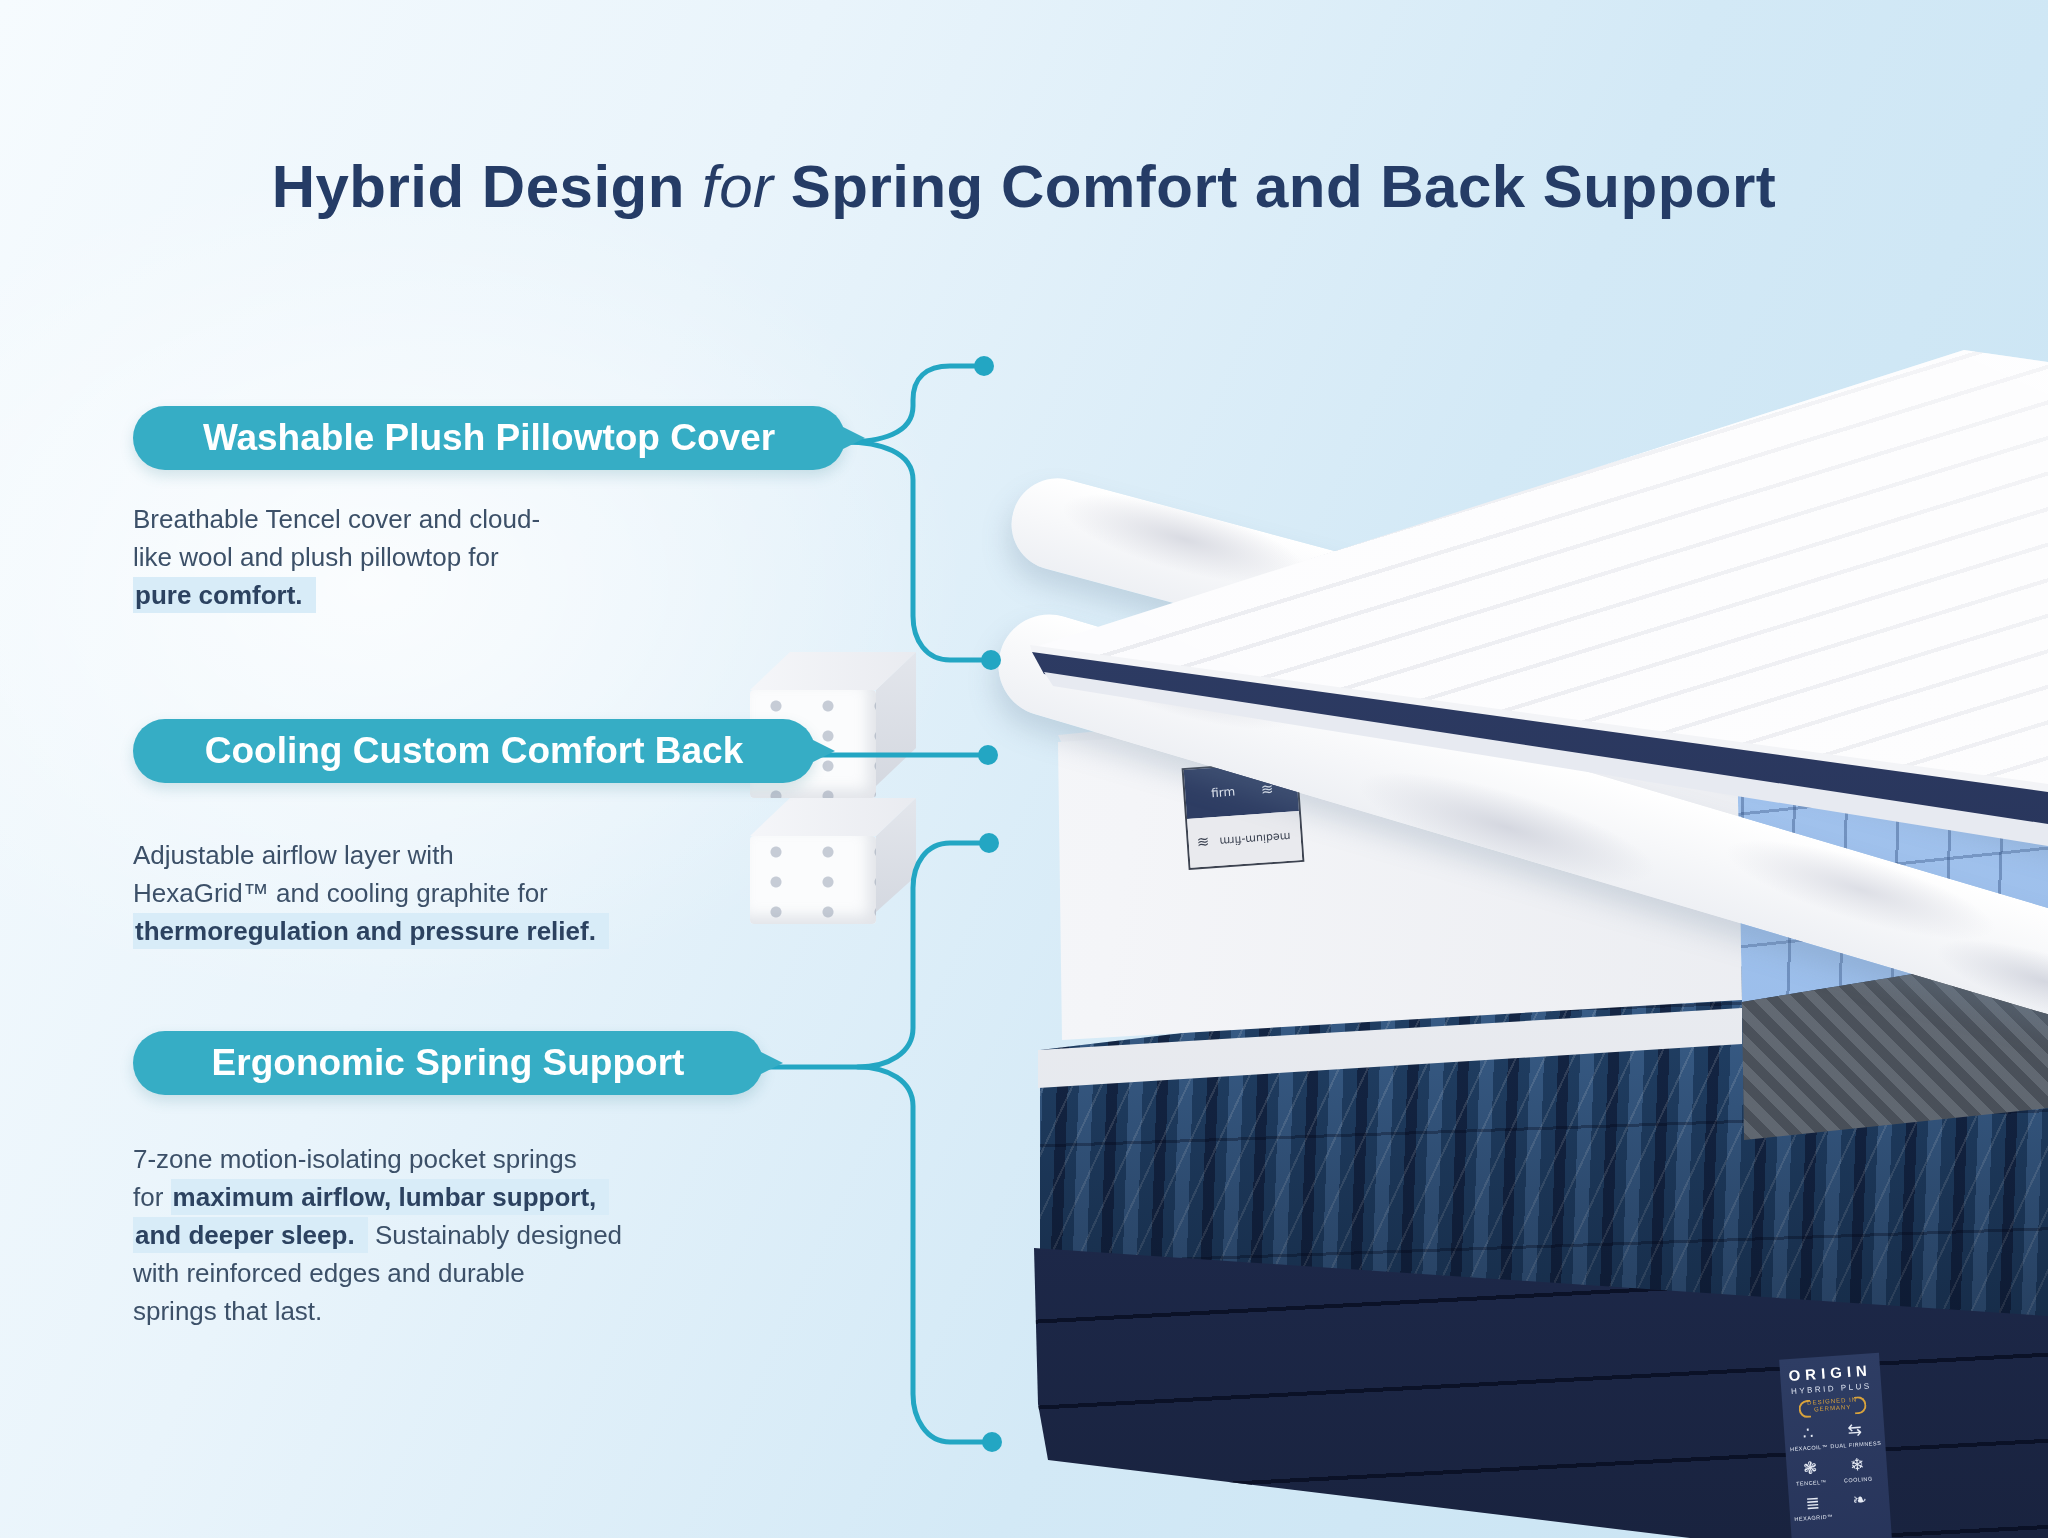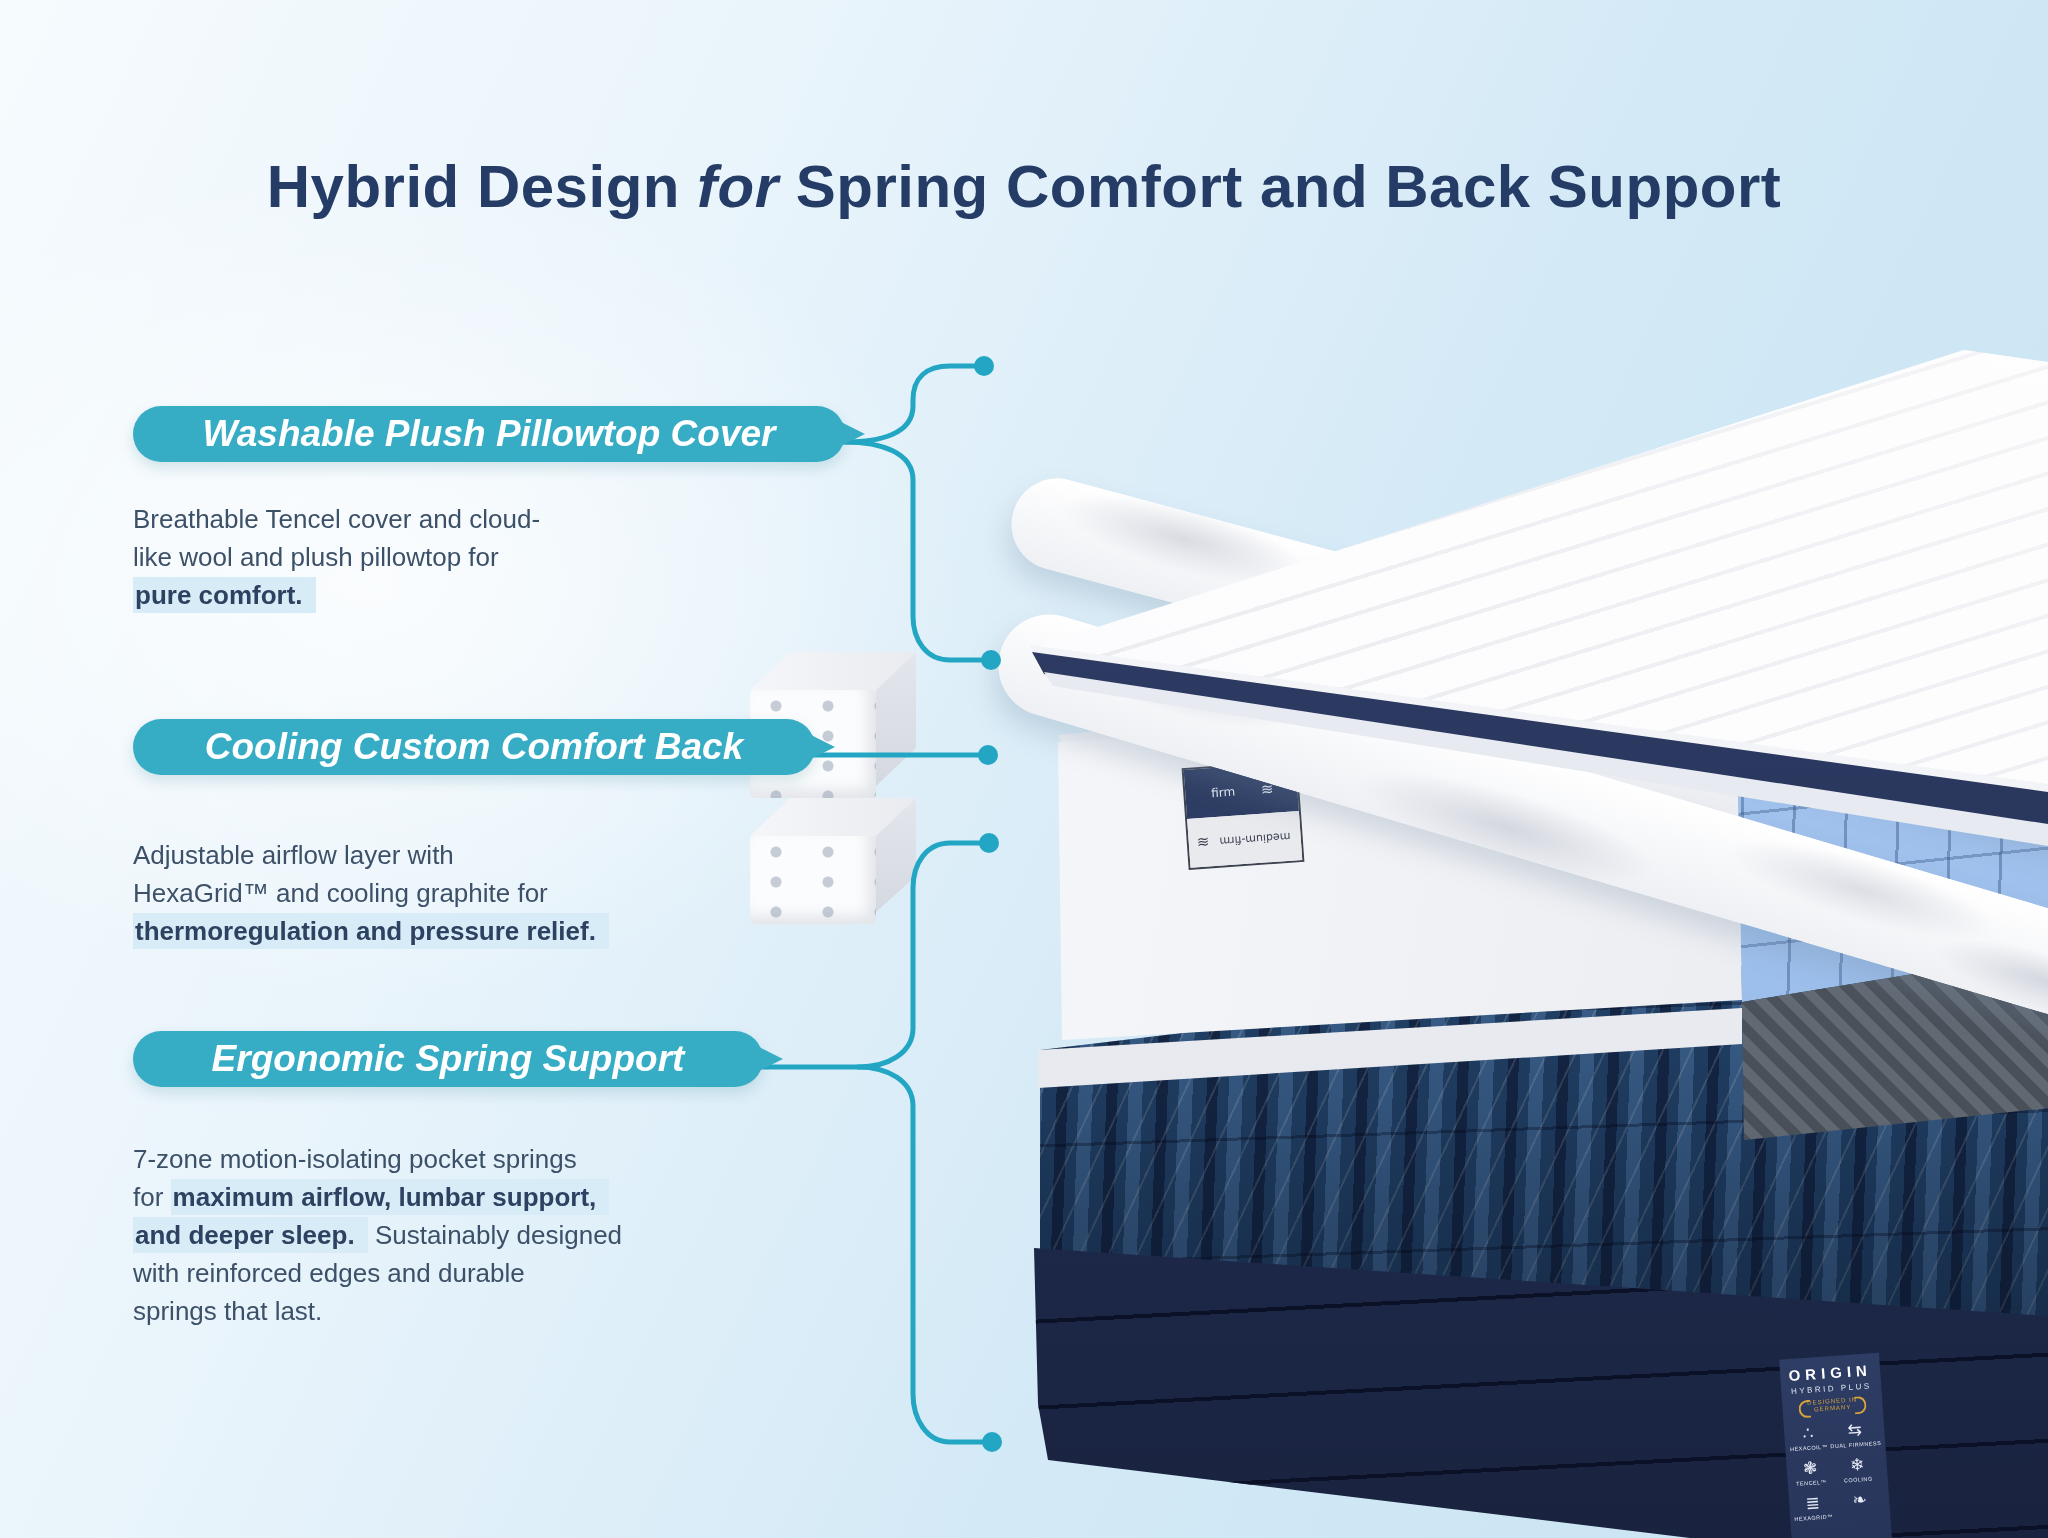--- a/index.html
+++ b/index.html
@@ -4,25 +4,25 @@
 <style>
   html,body{margin:0;padding:0;background:#dfeef8;}
   .canvas{position:relative;width:2048px;height:1538px;overflow:hidden;
     font-family:"Liberation Sans",sans-serif;
     background:
       radial-gradient(1000px 700px at 18% 38%, rgba(255,255,255,.75), rgba(255,255,255,0) 60%),
       linear-gradient(115deg,#f6fbfe 0%,#e9f4fb 30%,#d3e9f6 62%,#c7e3f3 100%);}
   
   .title{position:absolute;left:0;right:0;top:112px;text-align:center;
     color:#253c66;font-size:60px;font-weight:bold;letter-spacing:.5px;}
-  .title .it{font-style:italic;font-weight:700;}
-  
-  .pill{position:absolute;left:133px;height:56px;background:#36adc5;border-radius:40px;
+  .title .it{font-style:italic;font-weight:400;}
+  
+  .pill{position:absolute;left:133px;height:64px;background:#36adc5;border-radius:40px;
     display:flex;align-items:center;justify-content:center;color:#fff;
-    font-size:37px;font-weight:bold;box-shadow:0 6px 14px rgba(40,120,140,.18);font-style:italic;}
+    font-size:37px;font-weight:bold;box-shadow:0 6px 14px rgba(40,120,140,.18);}
   .pill::after{content:"";position:absolute;right:-20px;top:50%;margin-top:-12px;
     border-left:24px solid #36adc5;border-top:12px solid transparent;border-bottom:12px solid transparent;}
   .pill1{top:406px;width:712px;}
   .pill2{top:719px;width:682px;}
   .pill3{top:1031px;width:630px;}
   
   .desc{position:absolute;left:133px;width:640px;color:#3c5068;font-size:26px;
     line-height:38px;white-space:pre-wrap;}
   .desc1{top:500px;} .desc2{top:836px;} .desc3{top:1140px;}
   .desc .hl{font-weight:bold;color:#2c4260;background:#d8ecf8;

